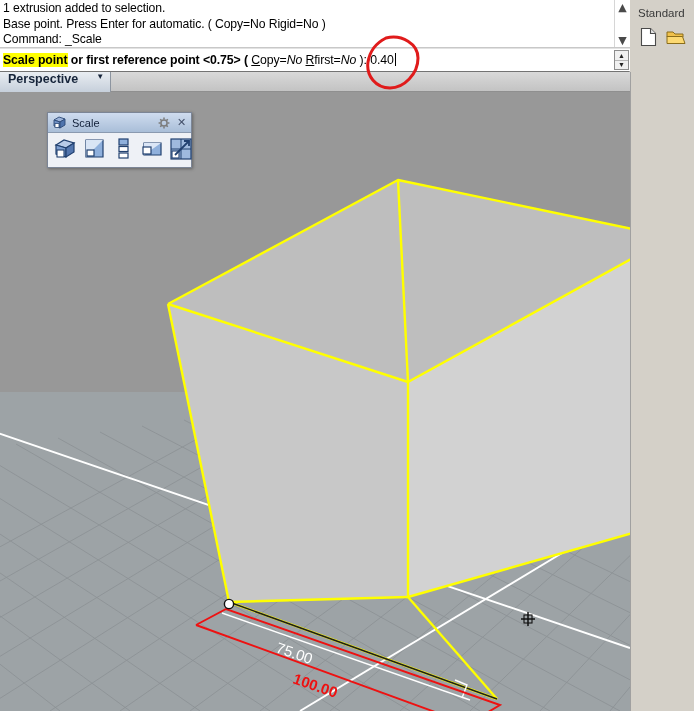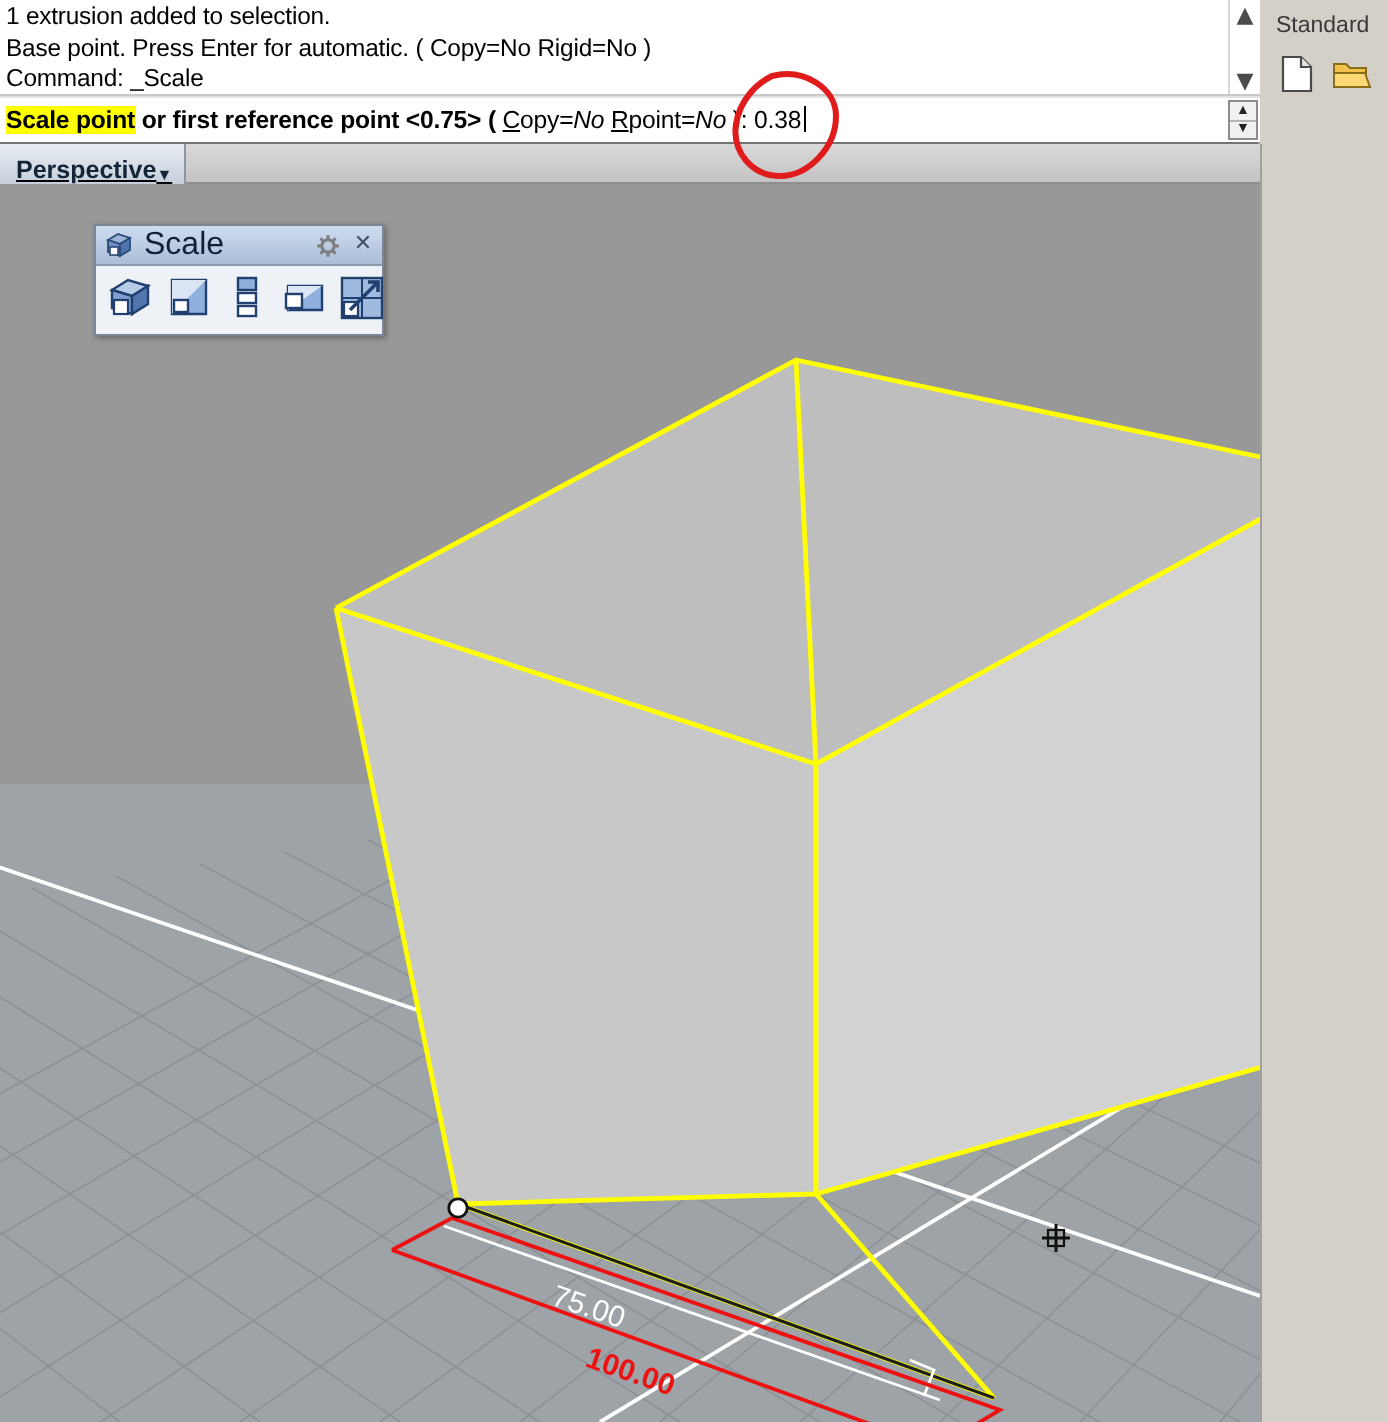--- a/index.html
+++ b/index.html
@@ -82,25 +82,24 @@
   .std-icons { display:flex; gap:8px; padding: 8px 0 0 10px; align-items:center; }
 
   
   .vp-tabbar {
     position:absolute; left:0; top:72px; width:630px; height:20px;
     background: linear-gradient(#d9d9d9,#c3c3c3);
     border-bottom:1px solid #8f8f8f;
   }
   .vp-tab {
     position:absolute; left:0; top:0; height:20px;
-    display:flex; align-items:flex-end; gap:0;
+    display:flex; align-items:flex-start; gap:18px;
     padding: 0 6px 0 8px;
     background: linear-gradient(#e9edf2,#c6cfdb);
     border-right:1px solid #8d95a0;
-    text-decoration:underline;
   }
   .vp-tab-label { font-size:12.5px; font-weight:bold; color:#16243a; }
   .vp-tab-arrow { font-size:8px; color:#16243a; }
 
   
   .viewport {
     position:absolute; left:0; top:92px; width:630px; height:619px;
     overflow:hidden; background:#989898;
   }
   .viewport svg { display:block; }
@@ -116,21 +115,21 @@
     position:absolute; left:47px; top:112px; width:145px; height:56px;
     background:#eef1f6; border:1px solid #7b8596;
     box-shadow: 1px 1px 3px rgba(0,0,0,.35);
     z-index: 30;
   }
   .palette-title {
     height:20px; display:flex; align-items:center;
     background: linear-gradient(#cfdcef,#a9bed8);
     border-bottom:1px solid #8a9ab0; padding: 0 3px 0 4px; gap:5px;
   }
-  .palette-title-text { font-size:16px; color:#12213a; flex:1; }
+  .palette-title-text { font-size:11px; color:#12213a; flex:1; }
   .pal-btn { width:13px; height:13px; display:flex; align-items:center; justify-content:center; }
   .pal-x { font-size:11px; color:#44506a; line-height:11px; }
   .palette-icons {
     display:flex; align-items:center; gap:5px; padding:4px 4px 0 5px;
   }
   .tool-ico { width:24px; height:24px; display:block; }
 </style>
 </head>
 <body>
 <div id="app">
@@ -145,21 +144,21 @@
       <div class="cmd-line-txt">Command: _Scale</div>
 
       <div class="cmd-scroll">
         <span class="chev">▲</span>
         <span class="chev">▼</span>
       </div>
     </div>
 
     <div class="cmd-prompt-row">
       <div class="cmd-prompt">
-        <b class="hl">Scale point</b><b> or first reference point &lt;0.75&gt; ( </b><span class="u">C</span><span>opy=</span><i>No</i>&nbsp;<span class="u">R</span><span>point=</span><i>No</i><span> ): </span><span>0.38</span><span class="caret"></span>
+        <b class="hl">Scale point</b><b> or first reference point &lt;0.75&gt; ( </b><span class="u">C</span><span>opy=</span><i>No</i>&nbsp;<span class="u">R</span><span>first=</span><i>No</i><span> ): </span><span>0.40</span><span class="caret"></span>
       </div>
       <div class="spinner">
         <div>▲</div>
         <div>▼</div>
       </div>
     </div>
   </div>
 
   <div class="std-toolbar">
     <div class="std-title">Standard</div>

